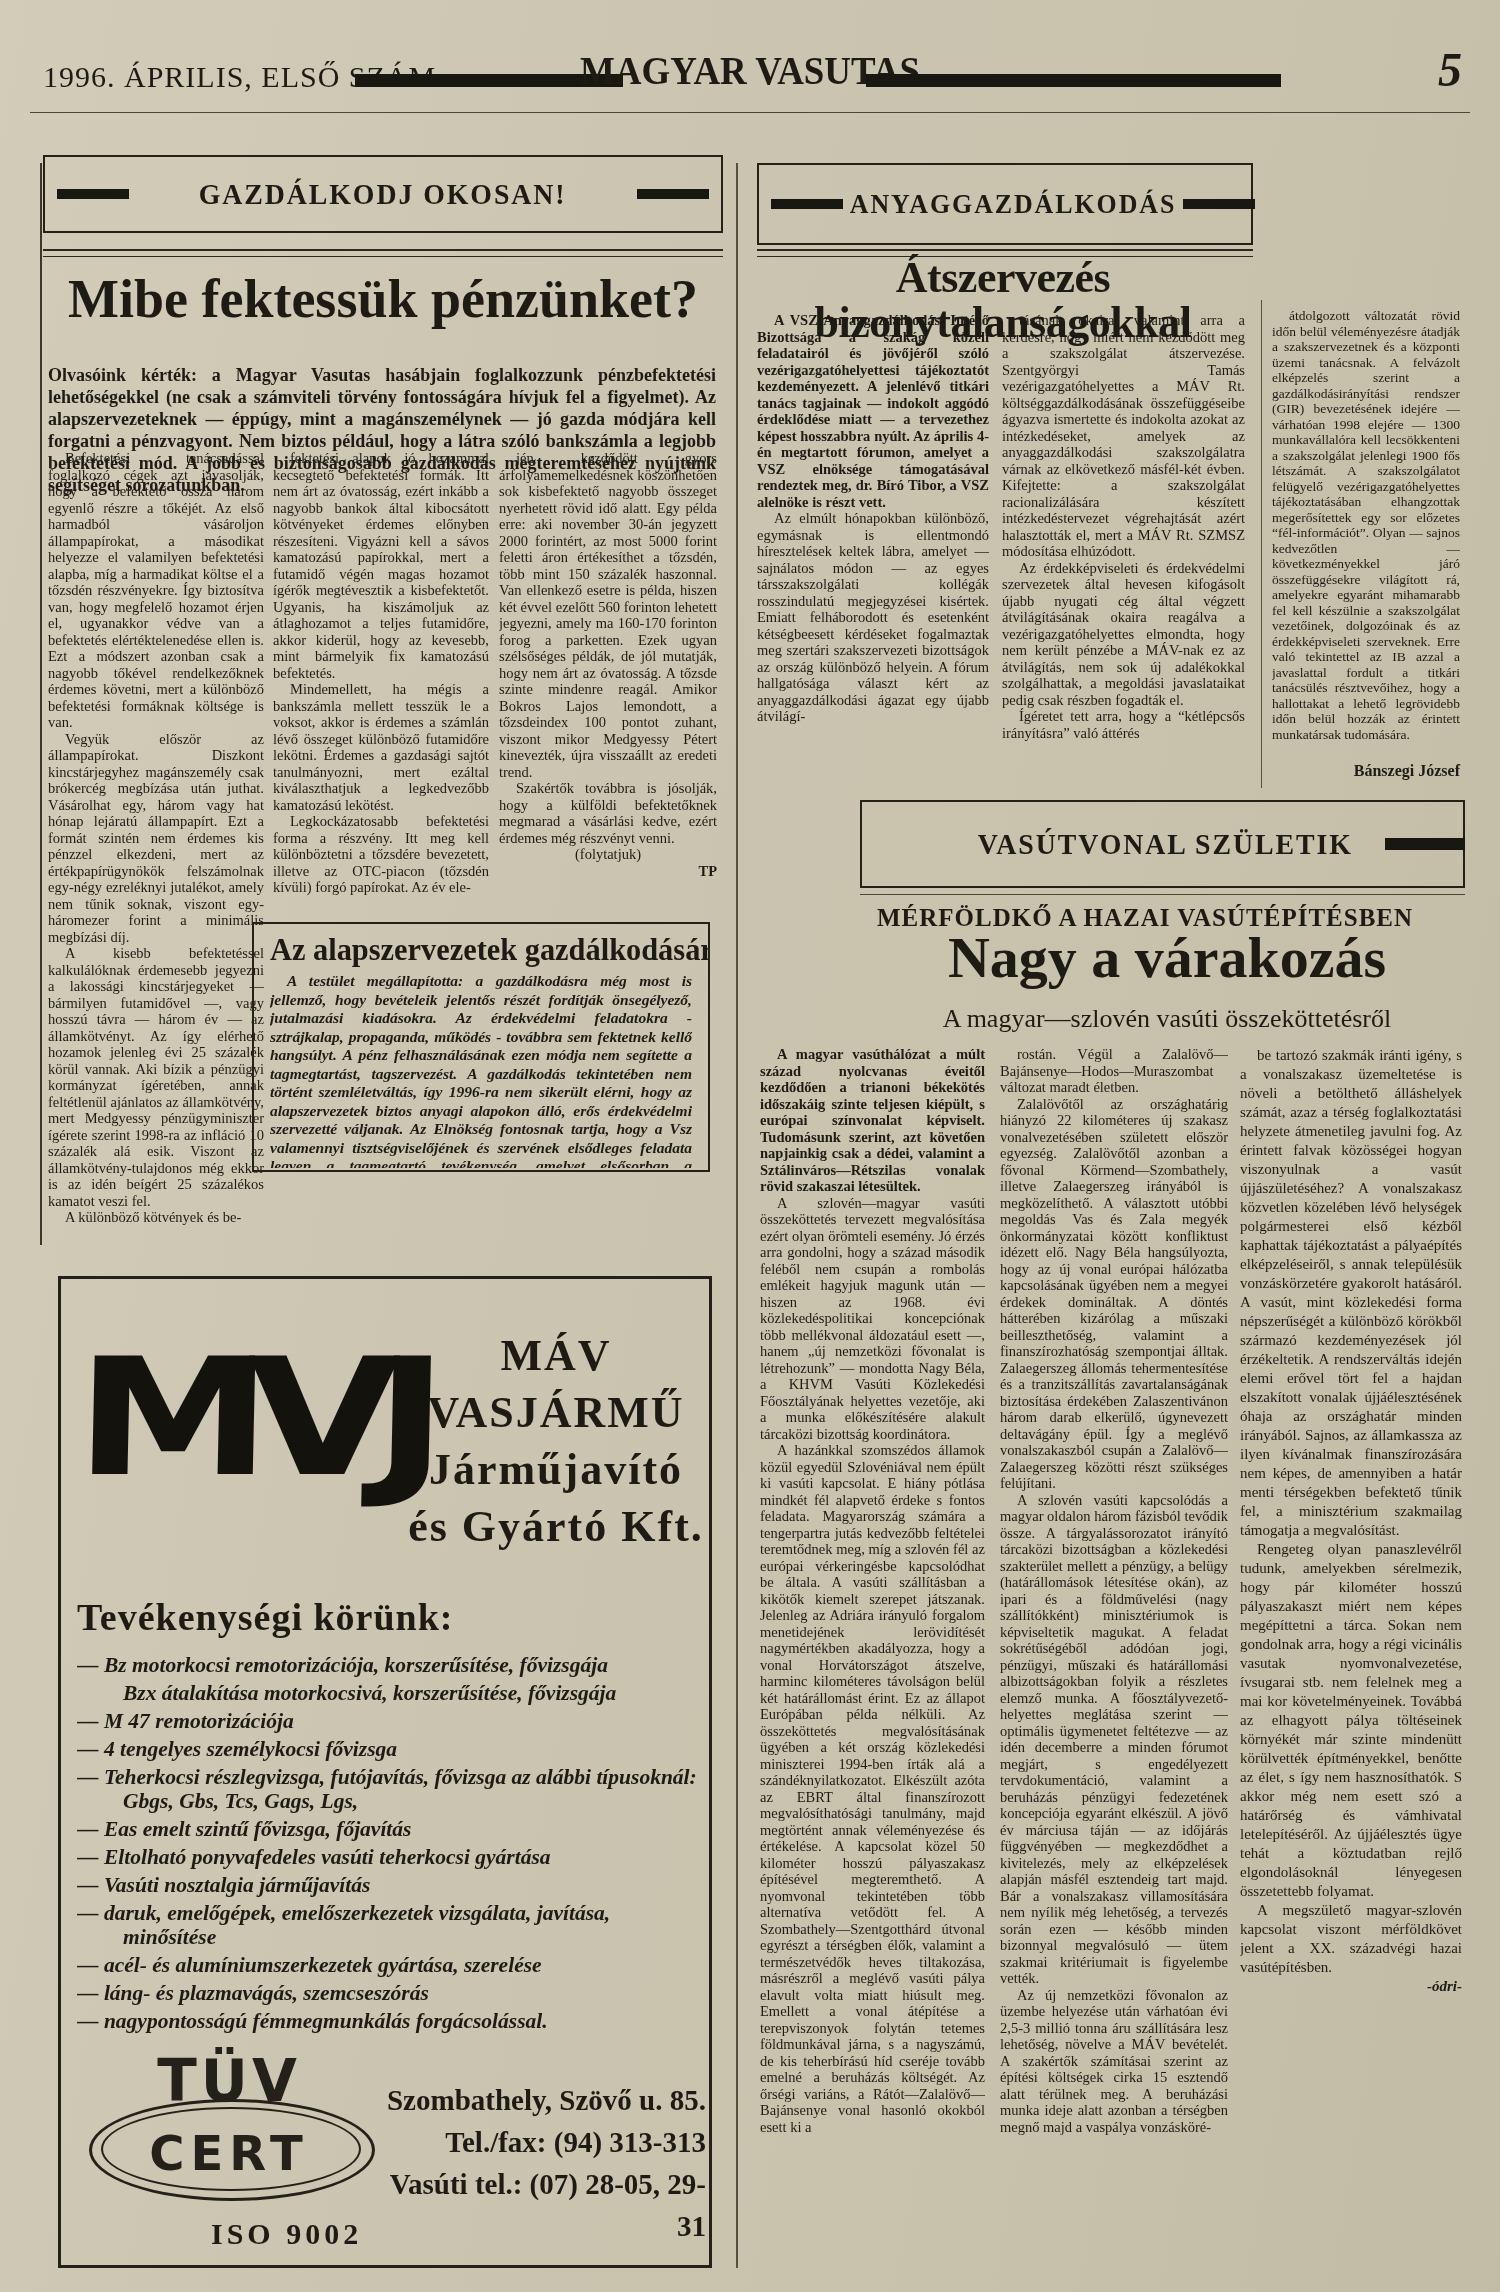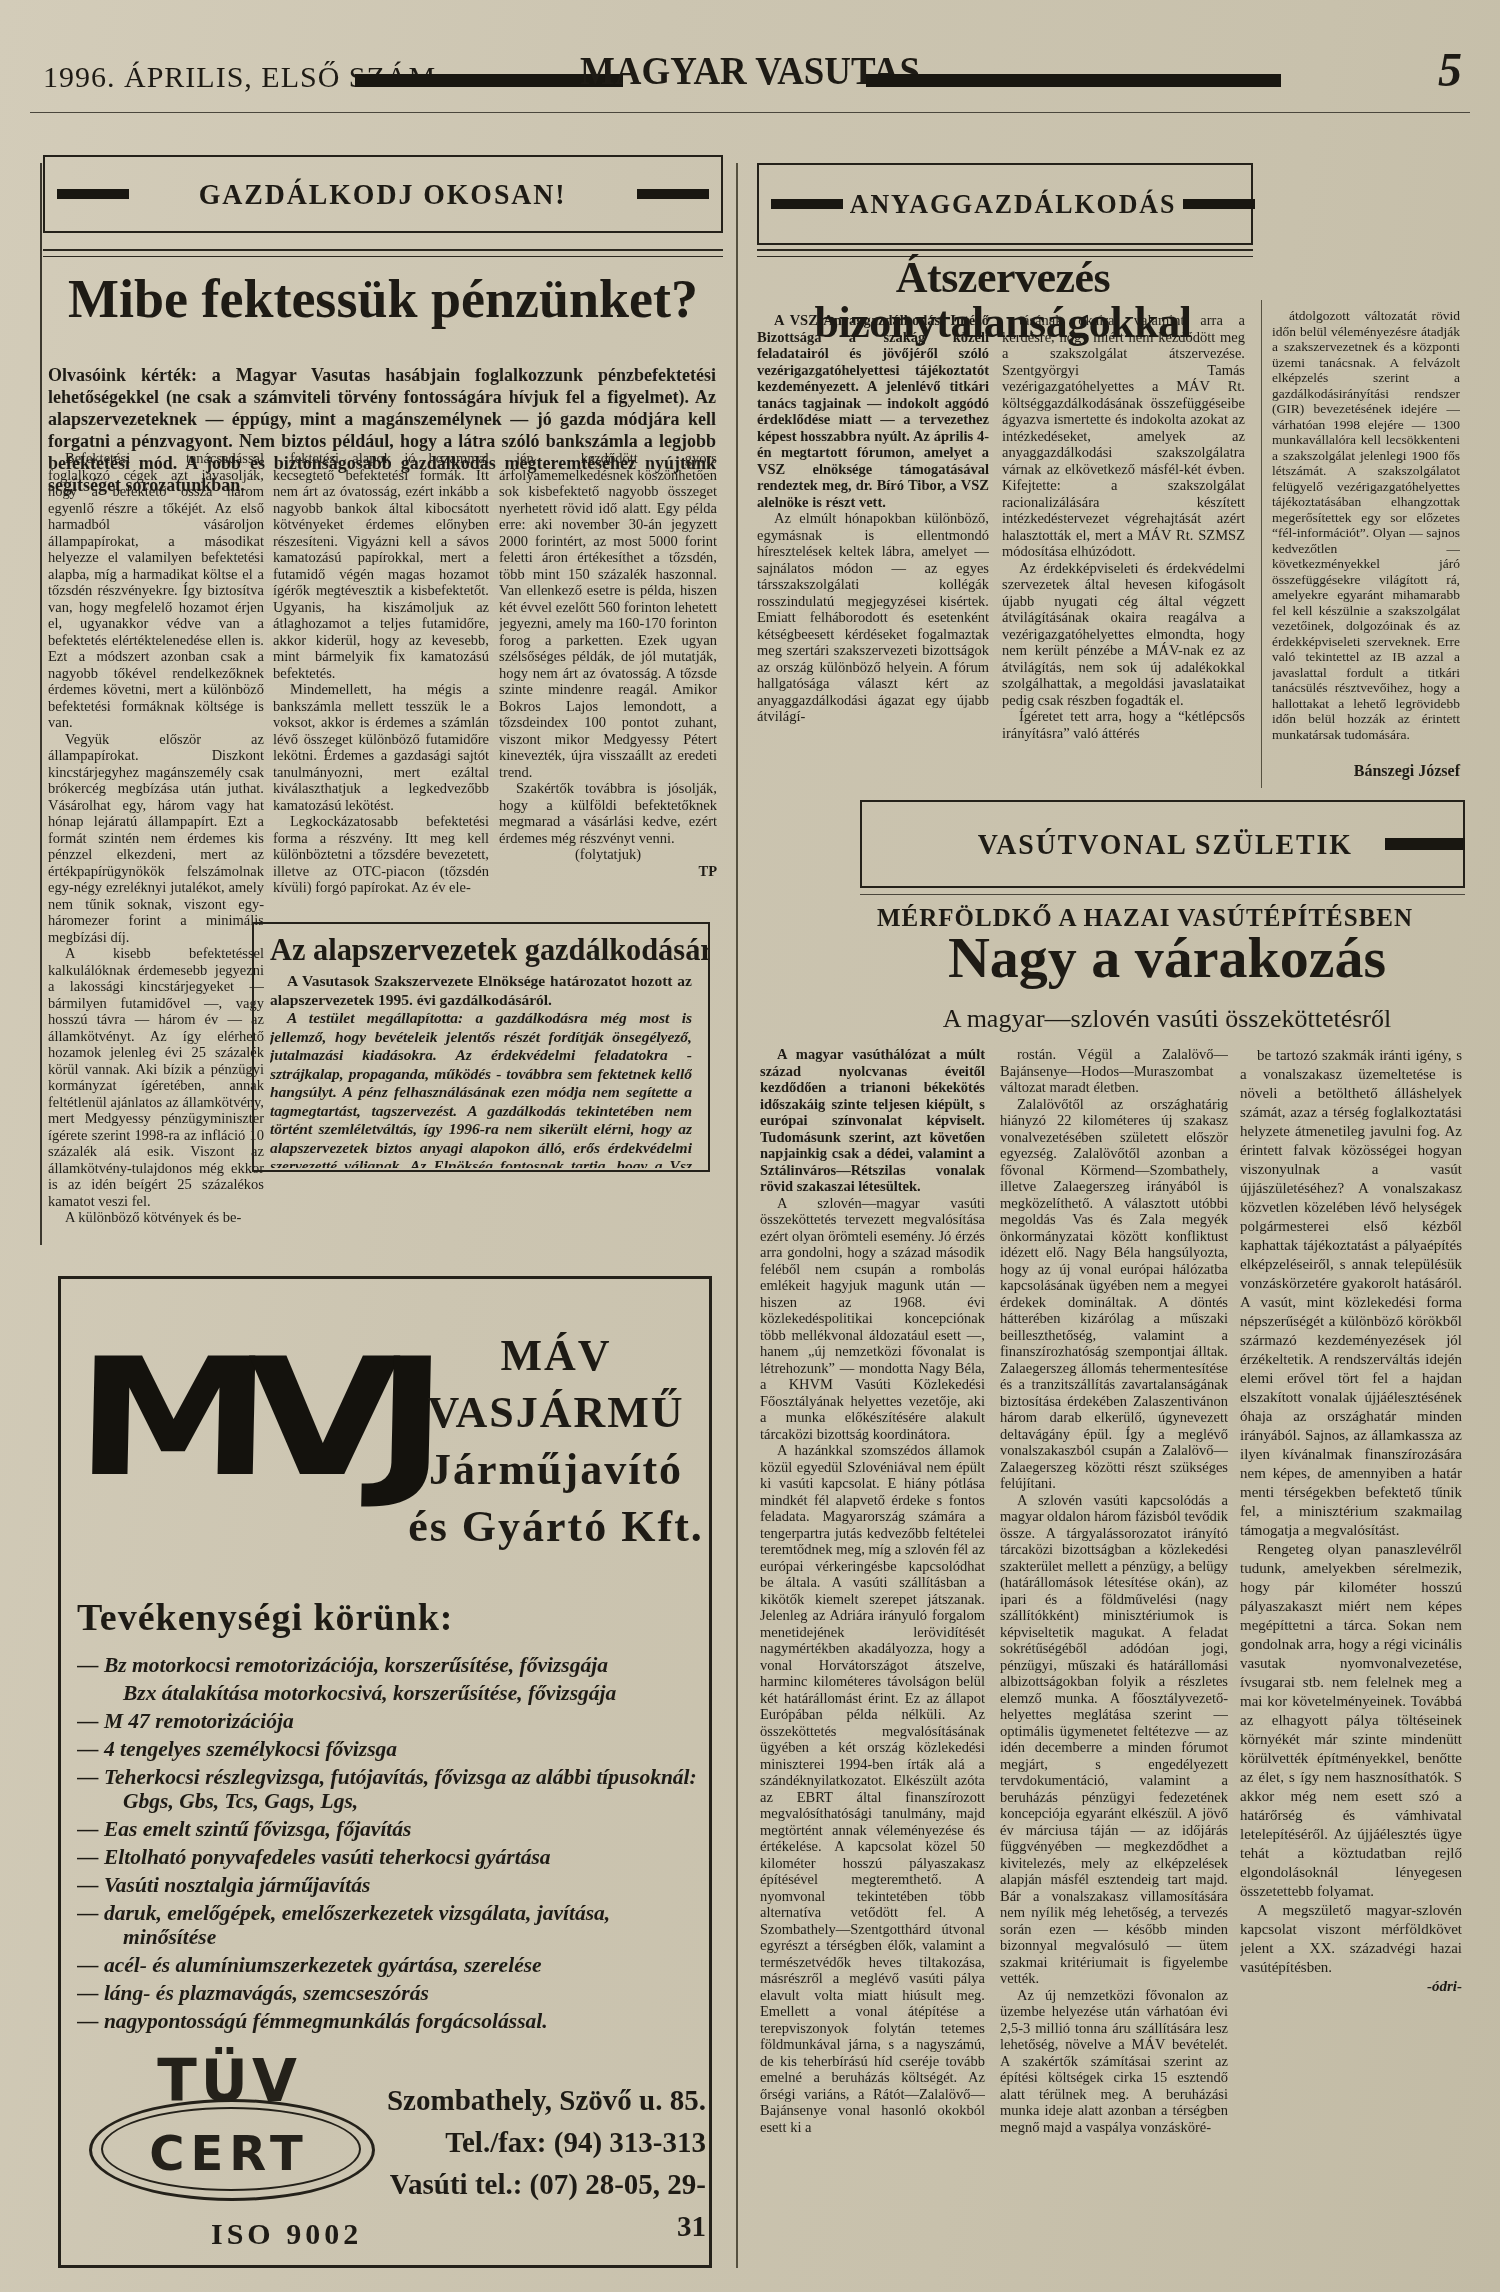--- a/index.html
+++ b/index.html
@@ -81,21 +81,20 @@
   <div class="abs col" style="left:499px;top:450px;width:218px;height:462px;">
       <p class="para s-n">jén kezdődött gyors árfolyamemelkedésnek köszönhetően sok kisbefektető nagyobb összeget nyerhetett rövid idő alatt. Egy példa erre: aki november 30-án jegyzett 2000 forintért, az most 5000 forint feletti áron értékesíthet a tőzsdén, több mint 150 százalék haszonnal. Van ellenkező esetre is példa, hiszen két évvel ezelőtt 560 forinton lehetett jegyezni, amely ma 160-170 forinton forog a parketten. Ezek ugyan szélsőséges példák, de jól mutatják, hogy nem árt az óvatosság. A tőzsde szinte mindenre reagál. Amikor Bokros Lajos lemondott, a tőzsdeindex 100 pontot zuhant, viszont mikor Medgyessy Pétert kinevezték, újra visszaállt az eredeti trend.</p>
       <p class="para s-n">Szakértők továbbra is jósolják, hogy a külföldi befektetőknek megmarad a vásárlási kedve, ezért érdemes még részvényt venni.</p>
       <p class="para s-c">(folytatjuk)</p>
       <p class="para s-r">TP</p>
     </div>
 
   <div class="abs boxart" style="left:252px;top:922px;width:458px;height:250px;">
     <div style="font-weight:bold;font-size:31px;white-space:nowrap;transform:scaleX(.98);transform-origin:left;">Az alapszervezetek gazdálkodásáról</div>
     <div class="col" style="height:196px;margin-top:4px;">
-        <p class="para s-b">A Vasutasok Szakszervezete Elnöksége határozatot hozott az alapszervezetek 1995. évi gazdálkodásáról.</p>
         <p class="para s-bi">A testület megállapította: a gazdálkodásra még most is jellemző, hogy bevételeik jelentős részét fordítják önsegélyező, jutalmazási kiadásokra. Az érdekvédelmi feladatokra - sztrájkalap, propaganda, működés - továbbra sem fektetnek kellő hangsúlyt. A pénz felhasználásának ezen módja nem segítette a tagmegtartást, tagszervezést. A gazdálkodás tekintetében nem történt szemléletváltás, így 1996-ra nem sikerült elérni, hogy az alapszervezetek biztos anyagi alapokon álló, erős érdekvédelmi szervezetté váljanak. Az Elnökség fontosnak tartja, hogy a Vsz valamennyi tisztségviselőjének és szervének elsődleges feladata legyen a tagmegtartó tevékenység, amelyet elsősorban a szakszervezeti tagsággal való személyes kapcsolattartás útján kell megvalósítani.</p>
       </div>
   </div>
 
   <div class="abs adbox" style="left:58px;top:1276px;width:654px;height:992px;">
     <div class="abs mvj" style="left:16px;top:58px;">MVJ</div>
     <div class="abs adcompany" style="left:345px;top:48px;width:300px;">
       <div>MÁV VASJÁRMŰ</div>
       <div>Járműjavító</div>
       <div>és Gyártó Kft.</div>

